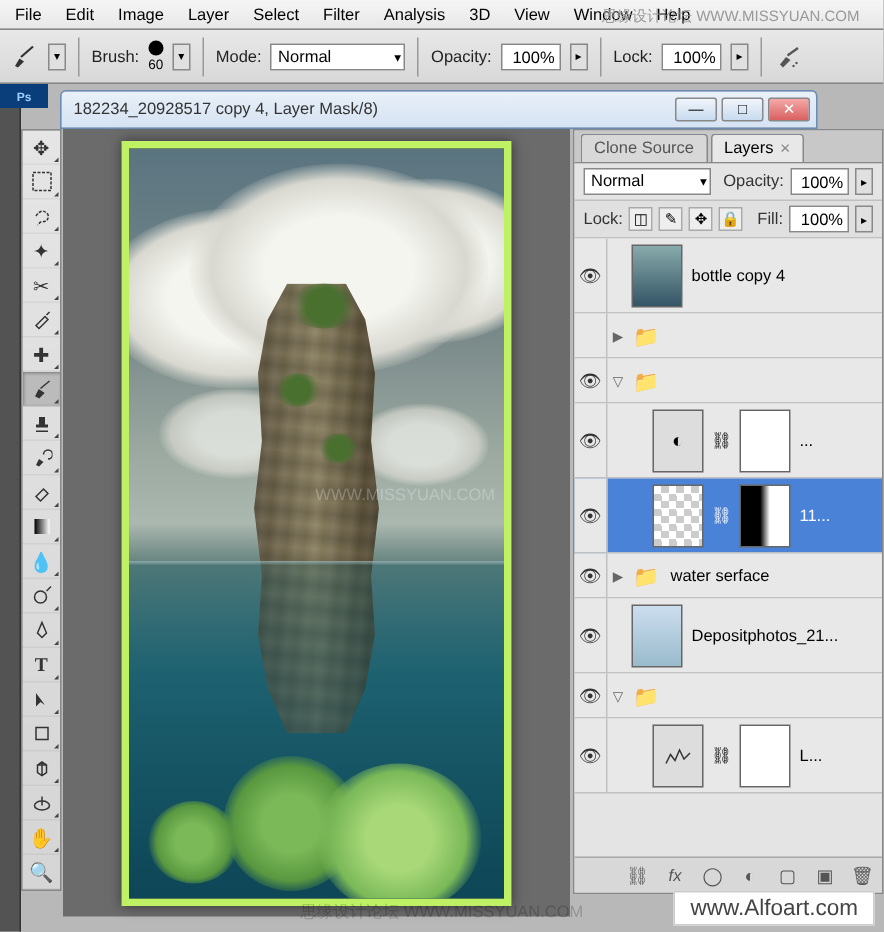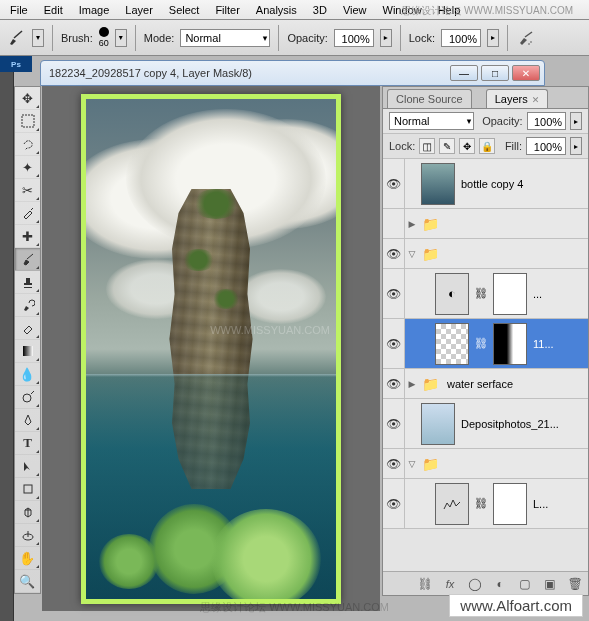--- a/index.html
+++ b/index.html
@@ -37,21 +37,21 @@
 .cloud{position:absolute;background:radial-gradient(ellipse,#f5f5f0 35%,#d8d8d0 60%,transparent 72%);border-radius:50%}
 .rock{position:absolute;left:50%;top:18%;transform:translateX(-50%);width:130px;height:300px;background:linear-gradient(90deg,#4a4538 0%,#6a6048 25%,#8a8060 50%,#5a5038 75%,#3a3528 100%);clip-path:polygon(35% 0%,65% 0%,75% 8%,80% 20%,78% 35%,82% 50%,78% 65%,80% 78%,75% 90%,65% 100%,35% 100%,25% 90%,20% 78%,22% 65%,18% 50%,22% 35%,20% 20%,25% 8%)}
 .rock::before{content:"";position:absolute;inset:0;background:repeating-linear-gradient(5deg,transparent 0px,rgba(0,0,0,.15) 8px,transparent 16px),repeating-linear-gradient(95deg,transparent 0px,rgba(255,255,255,.08) 6px,transparent 12px)}
 .moss{position:absolute;background:radial-gradient(circle,#4a7030 40%,transparent 70%);border-radius:50%}
 .water-line{position:absolute;left:0;right:0;top:55%;height:3px;background:linear-gradient(rgba(255,255,255,.6),transparent)}
 .underwater{position:absolute;left:0;right:0;top:55%;bottom:0;background:linear-gradient(rgba(20,90,100,.3),rgba(10,60,75,.75))}
 .coral{position:absolute;background:radial-gradient(circle,#7ab858 30%,#5a9840 60%,transparent 75%);border-radius:50%}
 .wm-canvas{position:absolute;color:rgba(255,255,255,.25);font-size:11px}
 .panels{position:absolute;right:0;top:86px;width:207px;height:510px;background:#d8d8d8;border:1px solid #888;display:flex;flex-direction:column}
 .panel-tabs{height:22px;background:#c8c8c8;display:flex;align-items:flex-end;padding-left:4px;border-bottom:1px solid #888}
-.ptab{padding:3px 8px;background:#d8d8d8;border:1px solid #888;border-bottom:none;margin-right:14px;border-radius:3px 3px 0 0;color:#555}
+.ptab{padding:3px 8px;background:#d8d8d8;border:1px solid #888;border-bottom:none;margin-right:2px;border-radius:3px 3px 0 0;color:#555}
 .ptab.active{background:#e8e8e8;color:#000}
 .ptab .x{margin-left:4px;font-size:9px;color:#888}
 .panel-row{display:flex;align-items:center;padding:3px 6px;gap:4px;border-bottom:1px solid #c0c0c0;background:#e4e4e4}
 .panel-row .lbl{color:#333}
 .lock-row{background:#e0e0e0}
 .icon-sm{width:16px;height:16px;display:flex;align-items:center;justify-content:center;border:1px solid #aaa;background:#eee;font-size:10px}
 .layers-list{flex:1;overflow:auto;background:#e4e4e4}
 .layer{display:flex;align-items:center;min-height:30px;border-bottom:1px solid #c0c0c0;background:#e8e8e8}
 .layer.sel{background:#4a82d8;color:#fff}
 .layer.tall{min-height:50px}

